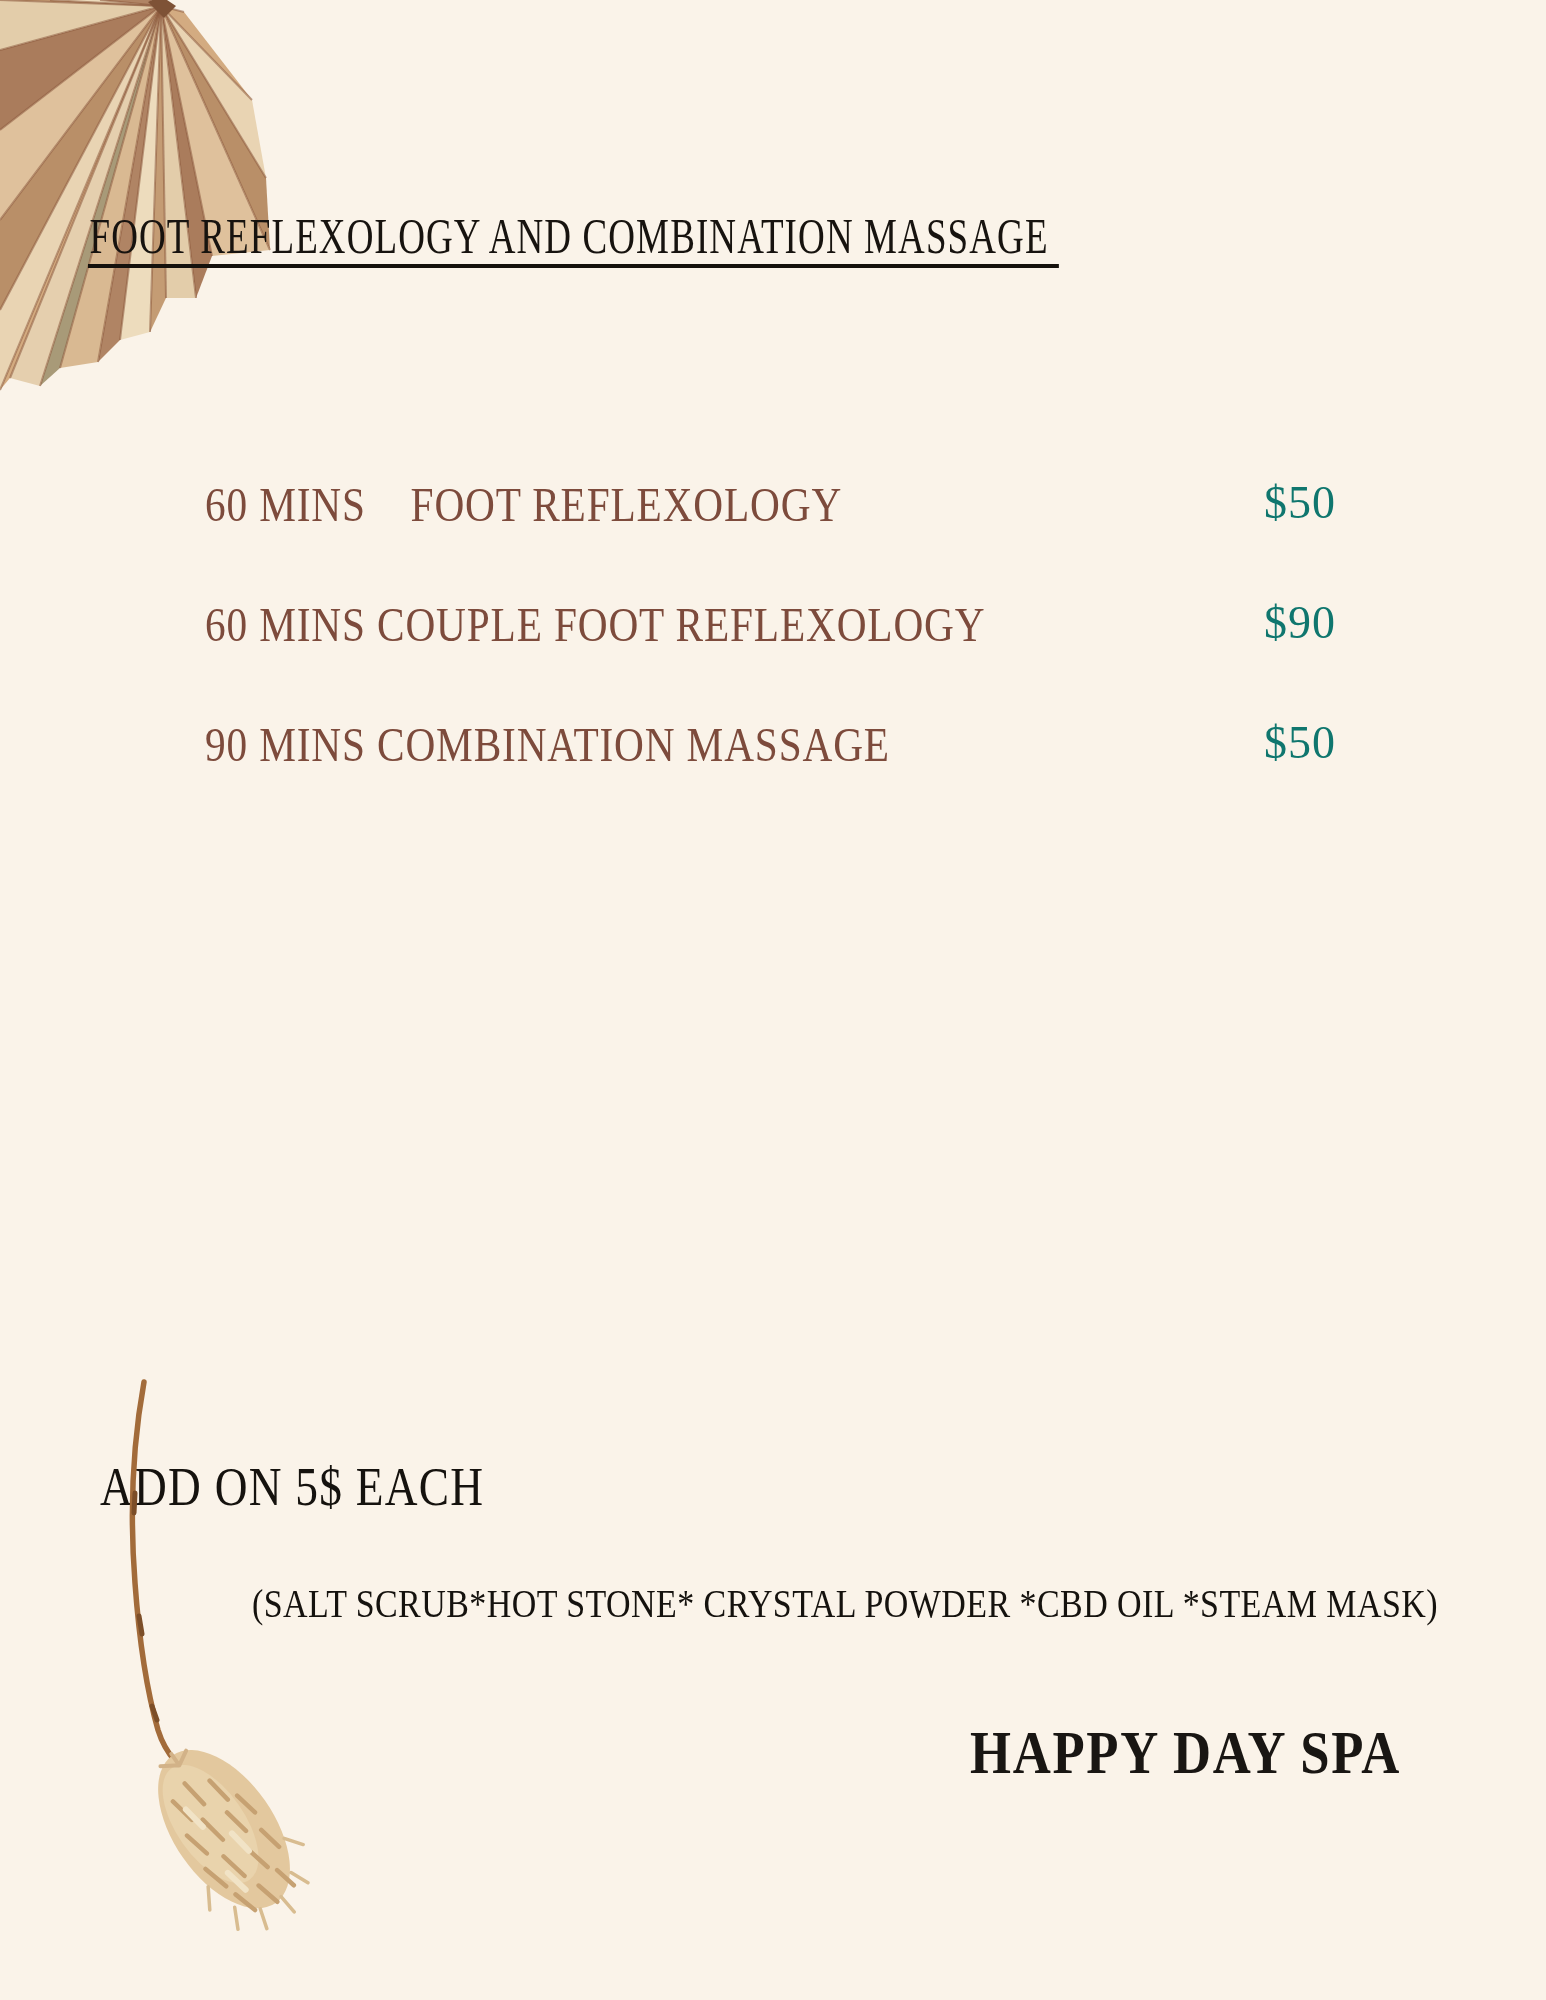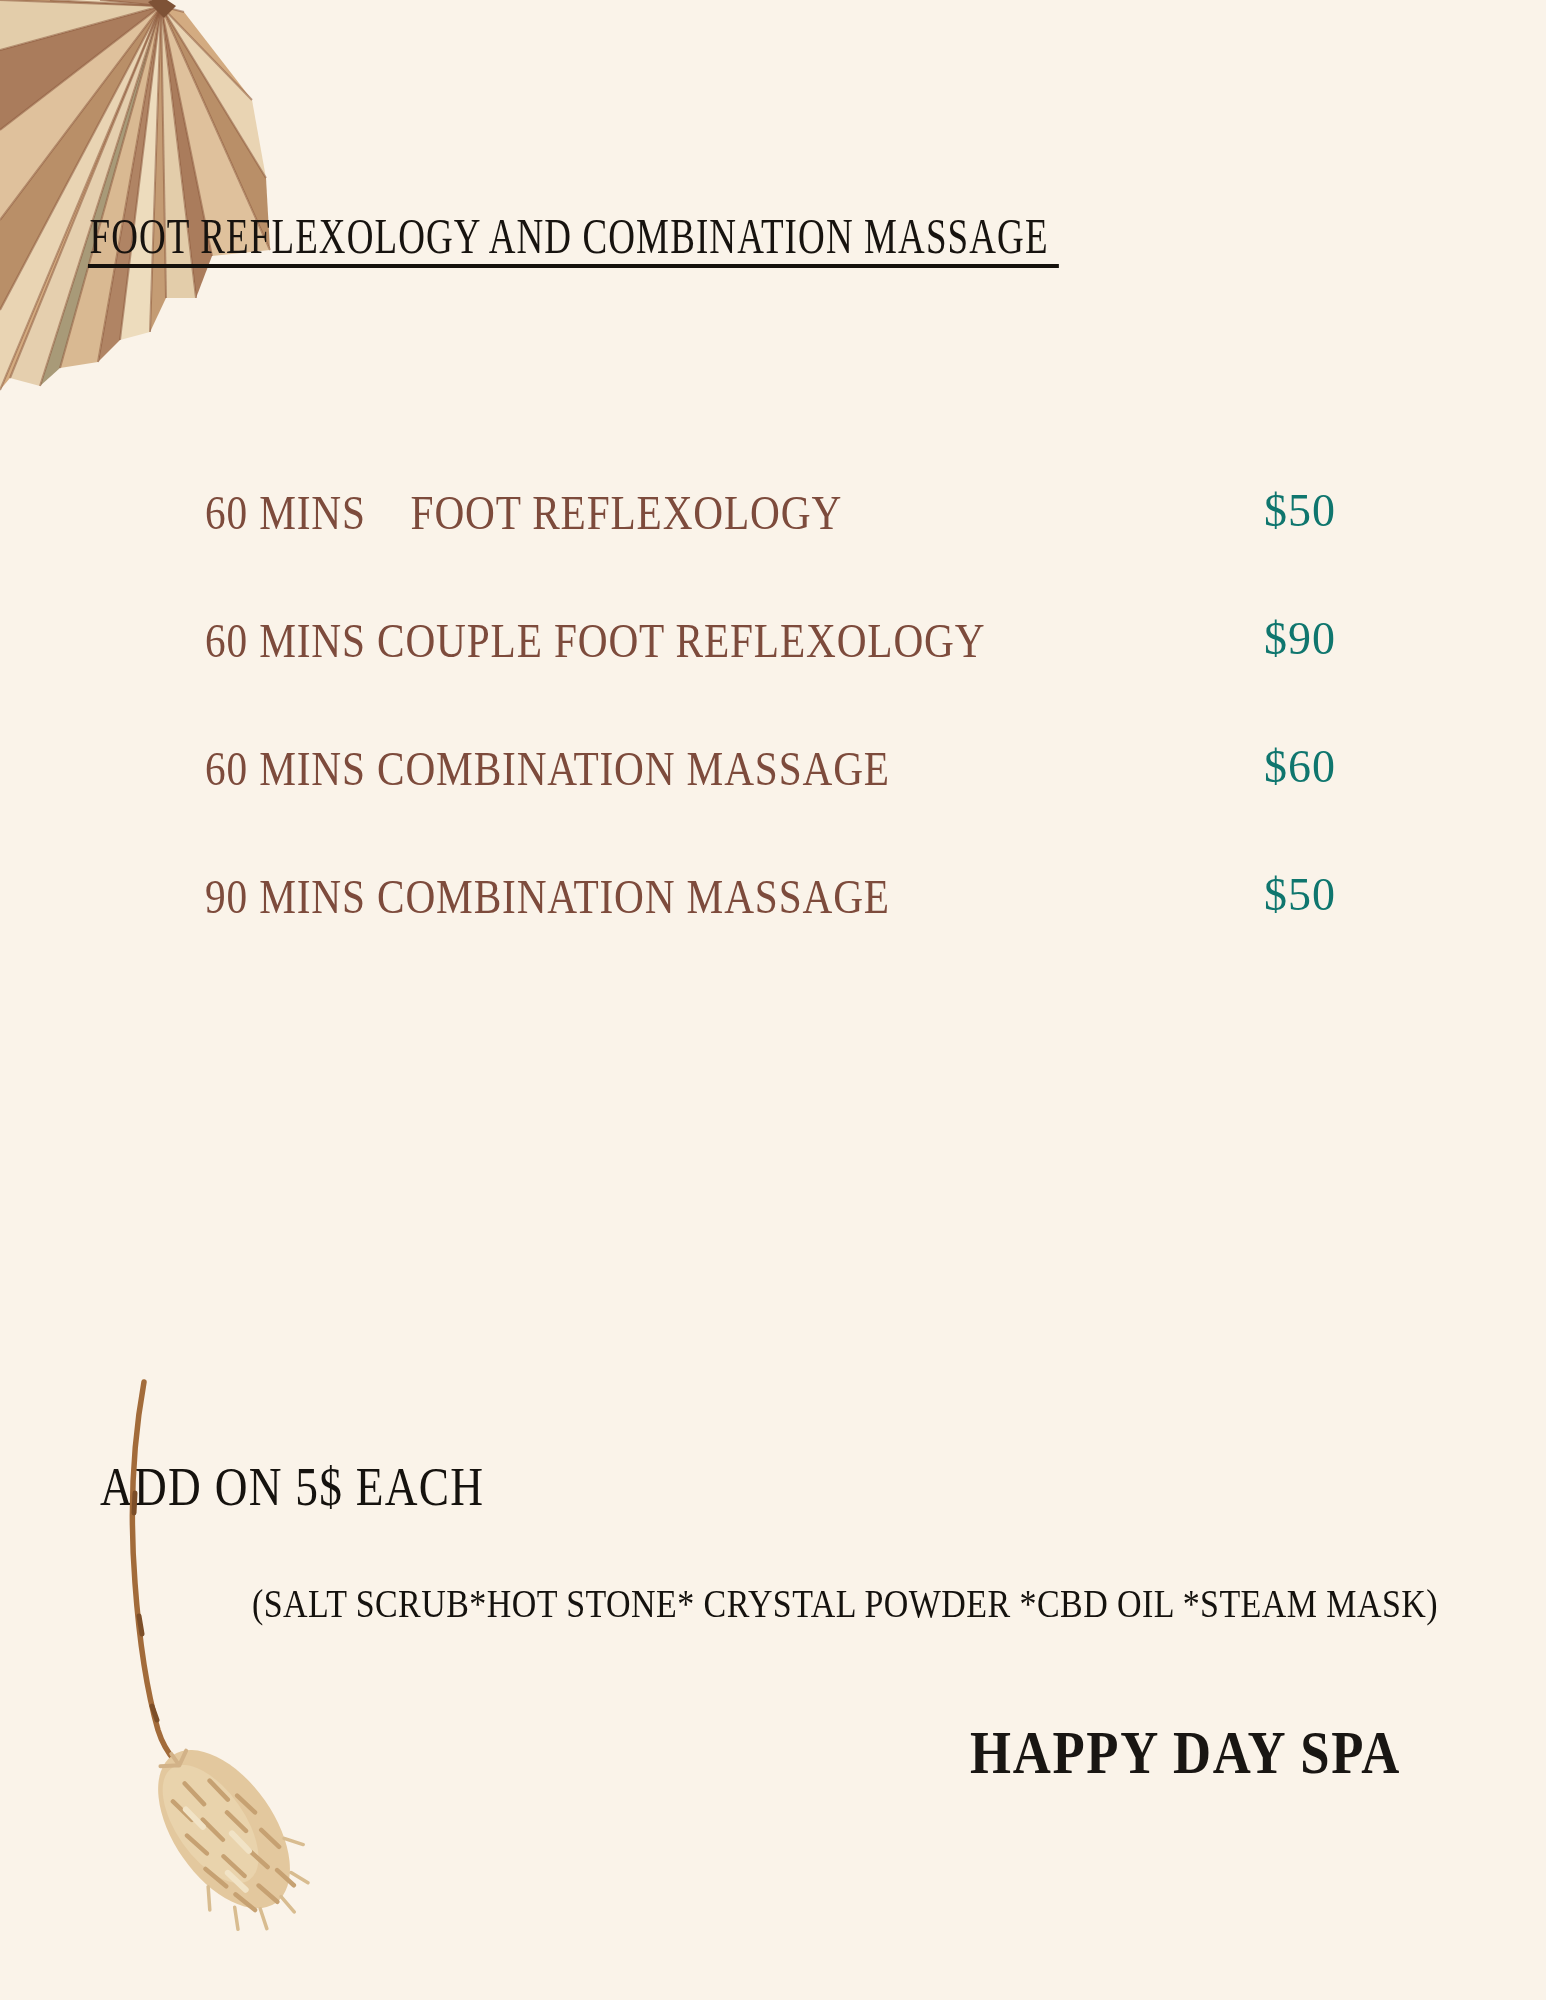--- a/index.html
+++ b/index.html
@@ -21,21 +21,21 @@
     font-size:50px;line-height:1;color:#17130f;
     letter-spacing:1.5px;white-space:pre;
     border-bottom:4px solid #15110c;
     padding:0 14px 3px 2px;
     transform:scaleX(0.74);transform-origin:0 0;
     font-weight:400;
   }
 
   
   .menu{position:absolute;left:205px;top:481px;width:1320px;}
-  .menu-row{position:relative;height:120px;margin-top:8px;}
+  .menu-row{position:relative;height:120px;}
   .svc-name{
     position:absolute;left:0;top:0;
     font-size:48px;line-height:1;color:#7d4b3c;
     letter-spacing:1px;white-space:pre;
     transform:scaleX(0.86);transform-origin:0 0;
   }
   .svc-price{
     position:absolute;left:995px;top:-1px;width:200px;
     font-size:46px;line-height:1;color:#0f766e;
     text-align:center;letter-spacing:1px;
@@ -117,24 +117,20 @@
   <div class="menu">
     <div class="menu-row">
       <span class="svc-name">60 MINS    FOOT REFLEXOLOGY</span>
       <span class="svc-price">$50</span>
     </div>
     <div class="menu-row">
       <span class="svc-name">60 MINS COUPLE FOOT REFLEXOLOGY</span>
       <span class="svc-price">$90</span>
     </div>
     <div class="menu-row">
-      <span class="svc-name">60 MINS COMBINATION MASSAGE</span>
-      <span class="svc-price">$60</span>
-    </div>
-    <div class="menu-row">
       <span class="svc-name">90 MINS COMBINATION MASSAGE</span>
       <span class="svc-price">$50</span>
     </div>
   </div>
 
   <div class="addon-heading">ADD ON 5$ EACH</div>
   <div class="addon-detail">(SALT SCRUB*HOT STONE* CRYSTAL POWDER *CBD OIL *STEAM MASK)</div>
 
   <div class="brand">HAPPY DAY SPA</div>
 

